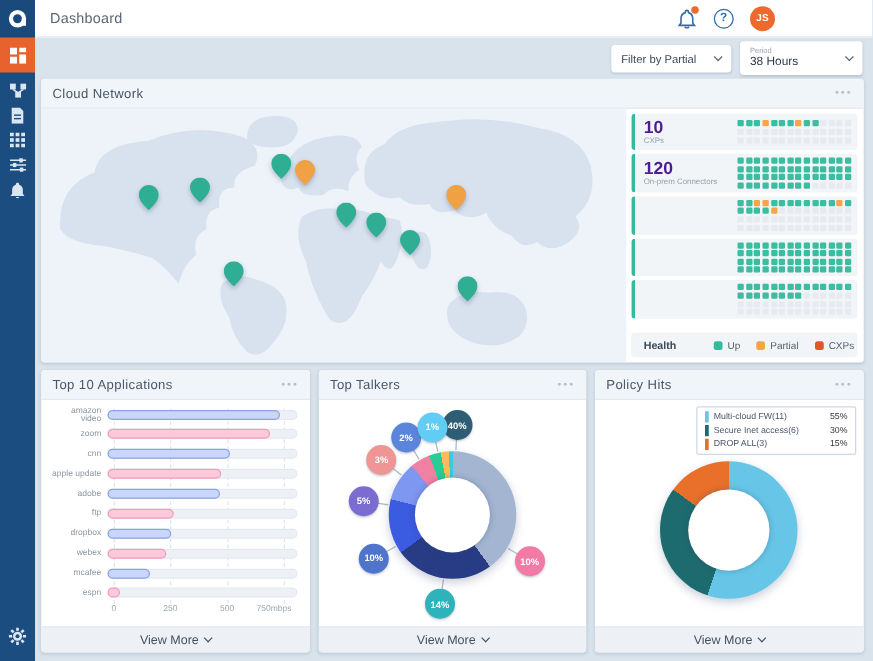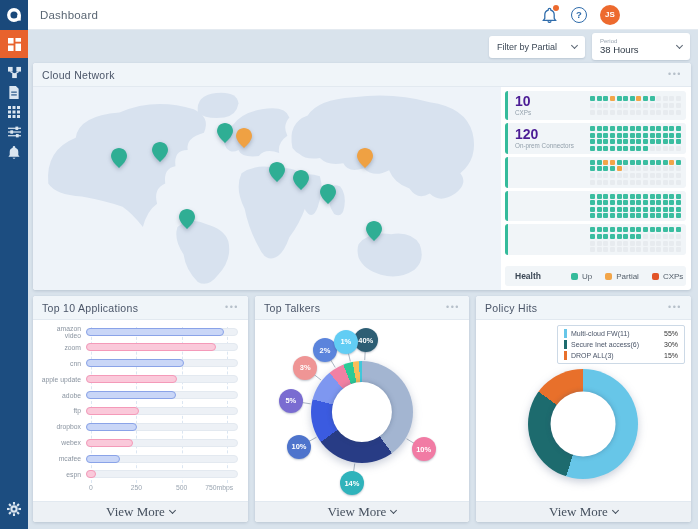--- a/index.html
+++ b/index.html
@@ -34,21 +34,21 @@
   .period-cap { font-size:6px; color:#9aa5b1; }
   .period-val { font-size:9.5px; color:#2f3a46; }
   .chev { width:5px; height:5px; border-right:1.4px solid #5a6673; border-bottom:1.4px solid #5a6673; transform:rotate(45deg); margin-top:-3px; flex:none; }
 
   
   .panel { position:absolute; background:#fff; border-radius:3px; box-shadow:0 1px 3px rgba(40,60,90,.18); display:flex; flex-direction:column; overflow:hidden; }
   .panel-header { height:24px; background:#f0f5f9; border-bottom:1px solid #e2e9f0; display:flex; align-items:center; padding:0 9px; flex:none; }
   .panel-title { font-size:10.5px; color:#4a5568; letter-spacing:.3px; }
   .panel-menu { margin-left:auto; color:#b6c0ca; font-size:9px; letter-spacing:1.5px; cursor:pointer; line-height:1; }
   .panel-footer { margin-top:auto; height:21px; background:#edf1f5; border-top:1px solid #e2e9f0; display:flex; align-items:center; justify-content:center; gap:5px; cursor:pointer; flex:none; }
-  .panel-footer span.vm { font-size:13px; color:#45505e;font-family:Liberation Serif, serif; }
+  .panel-footer span.vm { font-size:10px; color:#45505e; }
   .panel-footer .chev { border-color:#45505e; }
 
   .cloud-panel { left:33px; top:63px; width:658px; height:227px; }
   .cloud-body { flex:1; display:flex; min-height:0; }
 
   
   .map-area { flex:1; position:relative; background:#eef3f9; }
   .map-area svg.world { position:absolute; inset:0; width:100%; height:100%; }
   .map-pin { position:absolute; width:16px; height:20px; transform:translate(-50%,-85%); cursor:pointer; filter:drop-shadow(0 2px 2px rgba(40,60,90,.3)); }
 

